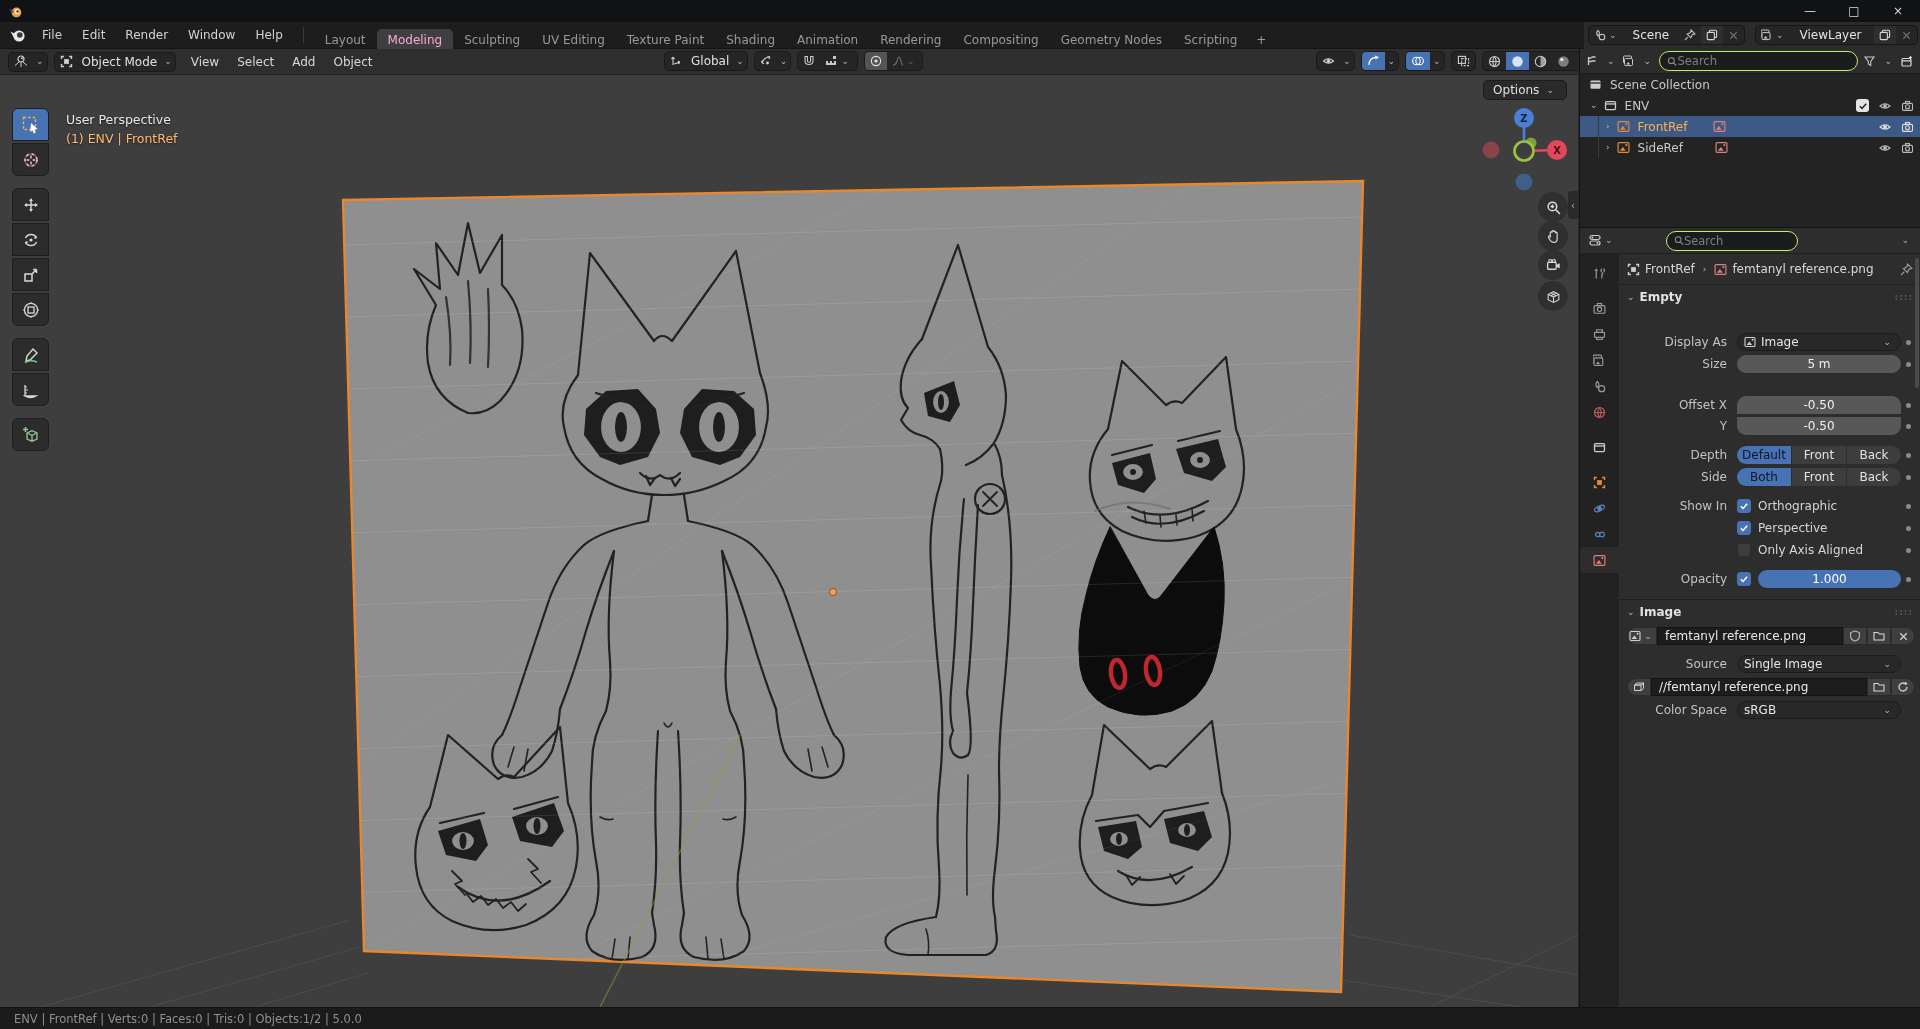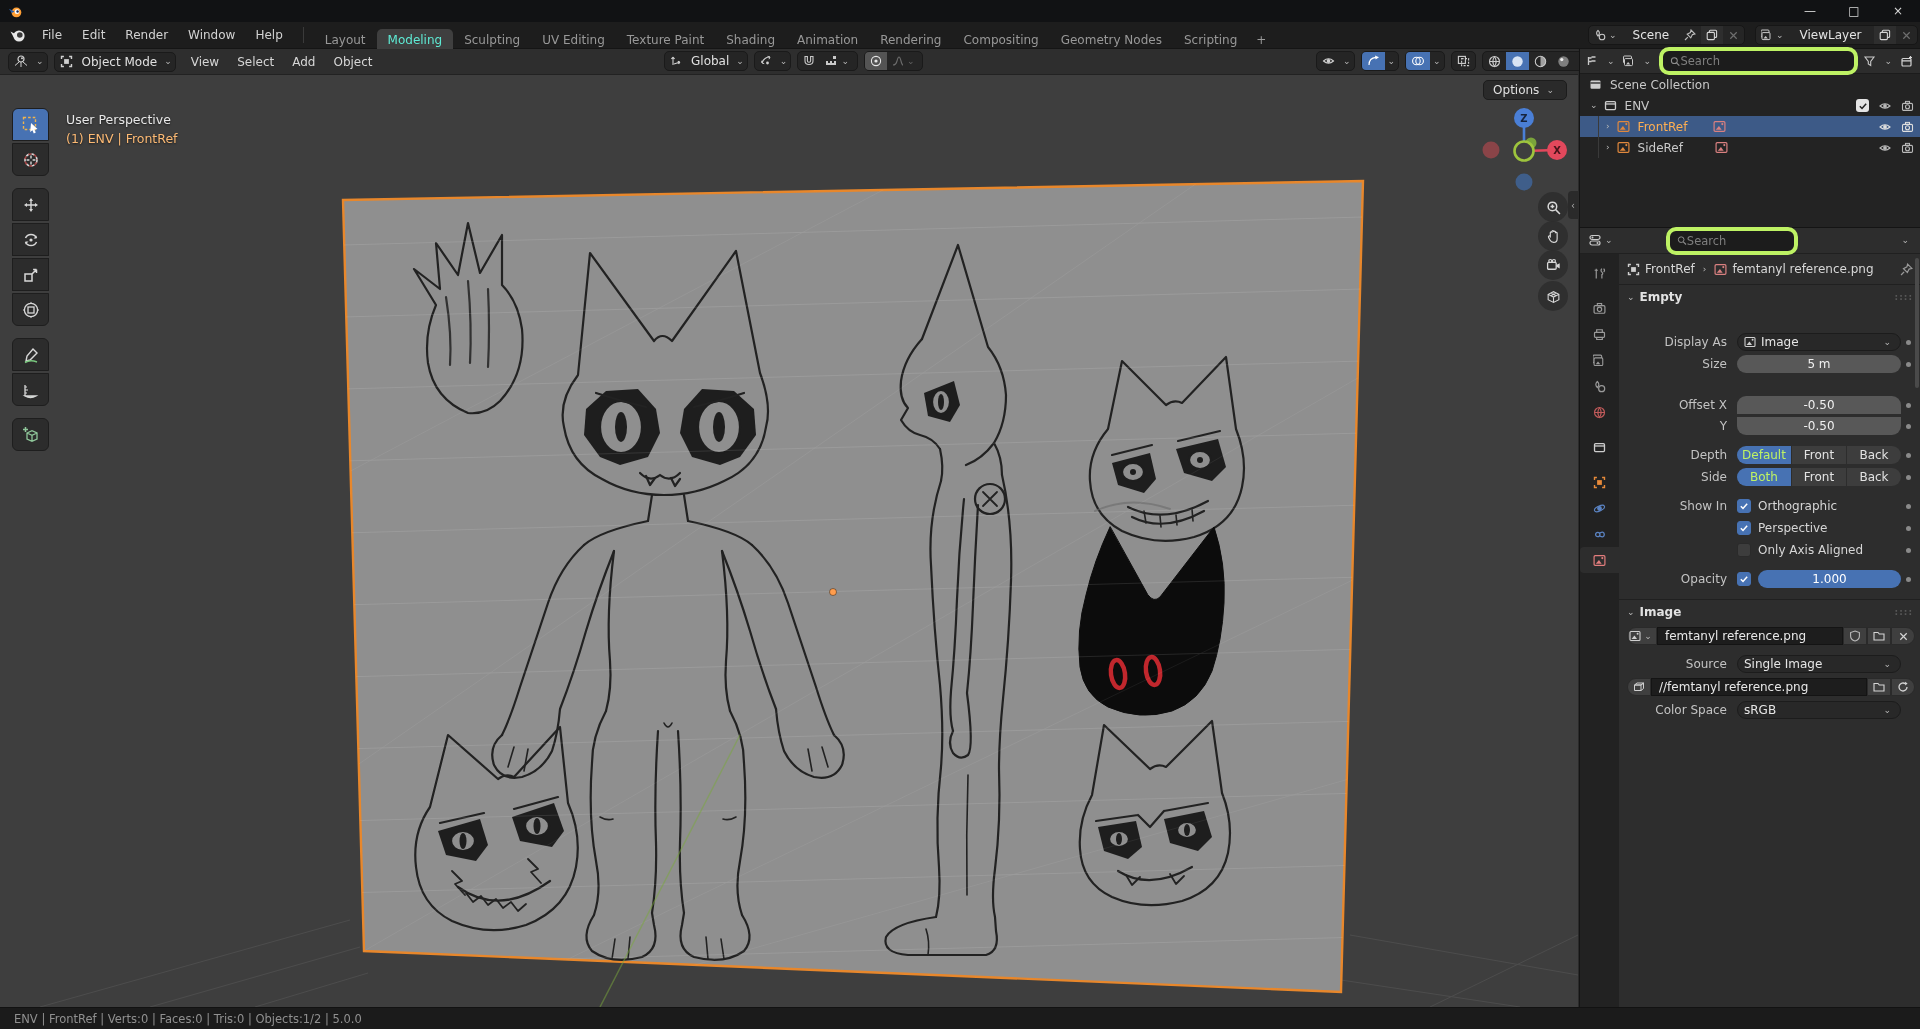--- a/index.html
+++ b/index.html
@@ -14,26 +14,26 @@
 
   
   .titlebar { left:0; top:0; width:1920px; height:22px; background:#111214;
     display:flex; align-items:center; color:#bdbdbd; font-size:12px; }
   .titlebar .logo { margin:0 7px 0 8px; }
   .win-controls { margin-left:auto; display:flex; height:100%; }
   .win-btn { width:44px; display:flex; align-items:center; justify-content:center;
     color:#d8d8d8; font-size:12px; }
 
   
-  .menubar { left:0; top:22px; width:1920px; height:27px; background:#1d1d1d;
+  .menubar { left:0; top:22px; width:1584px; height:27px; background:#1d1d1d;
     display:flex; align-items:center; border-bottom:1px solid #151515; }
   .menu-item { padding:4px 10px; color:#d2d2d2; border-radius:4px; }
   .mb-sep { width:1px; height:16px; background:#3a3a3a; margin:0 10px; }
   .ws-tab { padding:4px 11px; color:#989898; border-radius:5px 5px 0 0; margin-top:10px; }
-  .ws-tab.active { background:#3f3f3f; color:#5eead4; }
+  .ws-tab.active { background:#3f3f3f; color:#f9a8d4; }
   .ws-tab.add { color:#9a9a9a; padding:4px 8px; }
 
   .id-group { display:flex; align-items:center; background:#252525; border:1px solid #161616;
     border-radius:5px; height:20px; overflow:hidden; }
   .id-group .seg { display:flex; align-items:center; padding:0 5px; height:100%; }
   .id-group .seg.dark { background:#2e2e2e; }
   .id-name { padding:0 8px; color:#e3e3e3; }
 
   
   .vheader { left:0; top:49px; width:1578px; height:26px; background:#2e2e2e;
@@ -75,21 +75,21 @@
   .collapse-tab { position:absolute; left:1568px; top:116px; width:10px; height:28px;
     background:rgba(40,40,40,.9); border-radius:4px 0 0 4px; color:#aaa; font-size:10px;
     display:flex; align-items:center; justify-content:center; }
 
   
   .outliner { left:1579px; top:49px; width:341px; height:178px; background:#232323;
     border-left:1px solid #141414; }
   .out-header { height:25px; background:#2c2c2c; display:flex; align-items:center;
     padding:0 6px; gap:5px; border-bottom:1px solid #1b1b1b; }
   .search-pill { flex:1; display:flex; align-items:center; gap:0; background:#1c1c1c;
-    border:4px solid #bef264; border-radius:10px; height:28px; padding:0 7px; }
+    border:1px solid #bef264; border-radius:10px; height:20px; padding:0 7px; }
   .search-pill input { background:transparent; border:none; outline:none; color:#cfcfcf;
     font-family:inherit; font-size:11.5px; width:100%; }
   .search-pill input::placeholder { color:#7f7f7f; }
   .out-row { height:21px; display:flex; align-items:center; color:#c9c9c9; padding-right:6px; }
   .out-row .grow { flex:1; }
   .out-row.selected { background:#3d5a87; color:#eee; }
   .out-row .objname.active-obj { color:#ffaf52; }
   .indent-line { width:1px; height:21px; background:#3a3a3a; margin:0 0 0 18px; }
   .rowicons { display:flex; align-items:center; gap:9px; color:#b9b9b9; }
 
@@ -118,21 +118,21 @@
     align-items:center; justify-content:center; color:#f0f0f0; }
   .val-slider.blue { background:#4772b3; color:#fff; }
   .drop { flex:1; background:#282828; border:1px solid #1c1c1c; border-radius:9px; height:18px;
     display:flex; align-items:center; padding:0 6px; gap:5px; color:#e6e6e6; }
   .drop .dtext { flex:1; }
   .seg3 { flex:1; display:flex; gap:1px; height:18px; }
   .seg3 span { flex:1; background:#3d3d3d; color:#e2e2e2; display:flex; align-items:center;
     justify-content:center; }
   .seg3 span:first-child { border-radius:9px 0 0 9px; }
   .seg3 span:last-child { border-radius:0 9px 9px 0; }
-  .seg3 span.on { background:#4772b3; color:#bef264; }
+  .seg3 span.on { background:#4772b3; color:#0f172a; }
   .cb { width:14px; height:14px; border-radius:3px; background:#3d3d3d; border:1px solid #2a2a2a;
     display:flex; align-items:center; justify-content:center; flex:none; }
   .cb.on { background:#4772b3; border-color:#4772b3; }
   .cb-label { padding-left:7px; color:#d6d6d6; }
   .mini-btn { width:24px; height:18px; background:#3f3f3f; border:1px solid #2a2a2a;
     display:flex; align-items:center; justify-content:center; color:#cfcfcf; flex:none; }
   .name-field { flex:1; background:#1d1d1d; border:1px solid #141414; height:18px;
     display:flex; align-items:center; padding:0 7px; color:#e8e8e8; }
   .idrow { display:flex; align-items:center; height:20px; margin:3px 0; padding:0 6px 0 8px; }
   .r-l { border-radius:9px 0 0 9px; }

